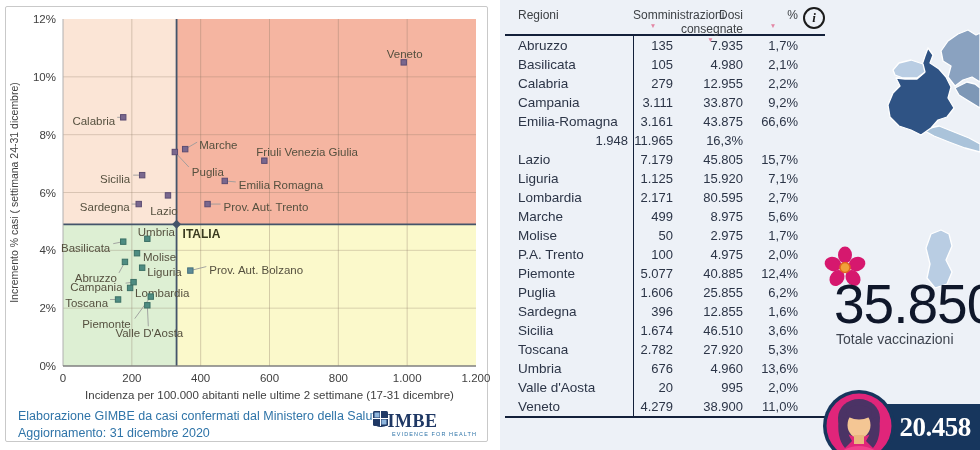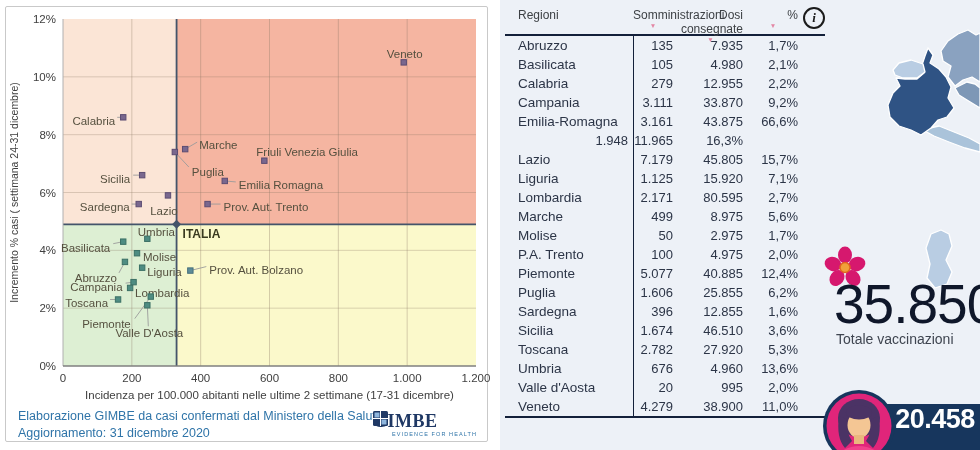--- a/index.html
+++ b/index.html
@@ -31,21 +31,21 @@
   .tbody::before{content:"";position:absolute;left:128px;top:0;bottom:0;border-left:1px solid #13203a;}
   .trow{display:grid;grid-template-columns:128px 45px 70px 55px;height:19px;line-height:19px;font-size:13.5px;}
   .td-region{padding-left:13px;white-space:nowrap;}
   .td-num{text-align:right;padding-right:5px;font-size:13px;}
   
   .map-svg{position:absolute;left:335px;top:20px;}
   .flower{position:absolute;left:322px;top:245px;}
   .total-value{position:absolute;left:334px;top:272px;font-size:55px;color:#0f172a;letter-spacing:-1px;}
   .total-label{position:absolute;left:336px;top:331px;font-size:14px;color:#3f4550;}
   .badge-bar{position:absolute;left:376px;top:404px;width:104px;height:46px;background:#17365d;
-             display:flex;justify-content:center;padding-left:14px;box-sizing:border-box;}
+             display:flex;align-items:center;justify-content:center;padding-left:14px;box-sizing:border-box;font-family:Liberation Serif, serif;}
   .badge-bar span{color:#fff;font-size:27px;font-weight:600;letter-spacing:-.5px;}
   .avatar{position:absolute;left:321px;top:388px;}
 </style>
 </head>
 <body>
 
 <div class="stage">
 
   <section class="chart-panel">
     <svg id="chart-svg" width="483" height="398" viewBox="0 0 483 398">

